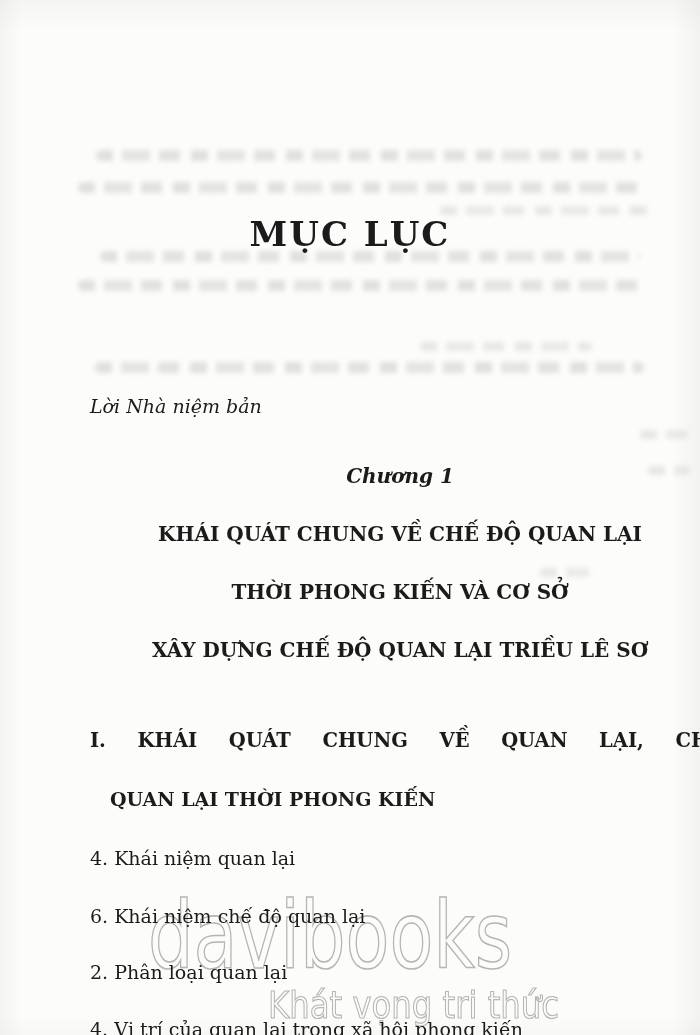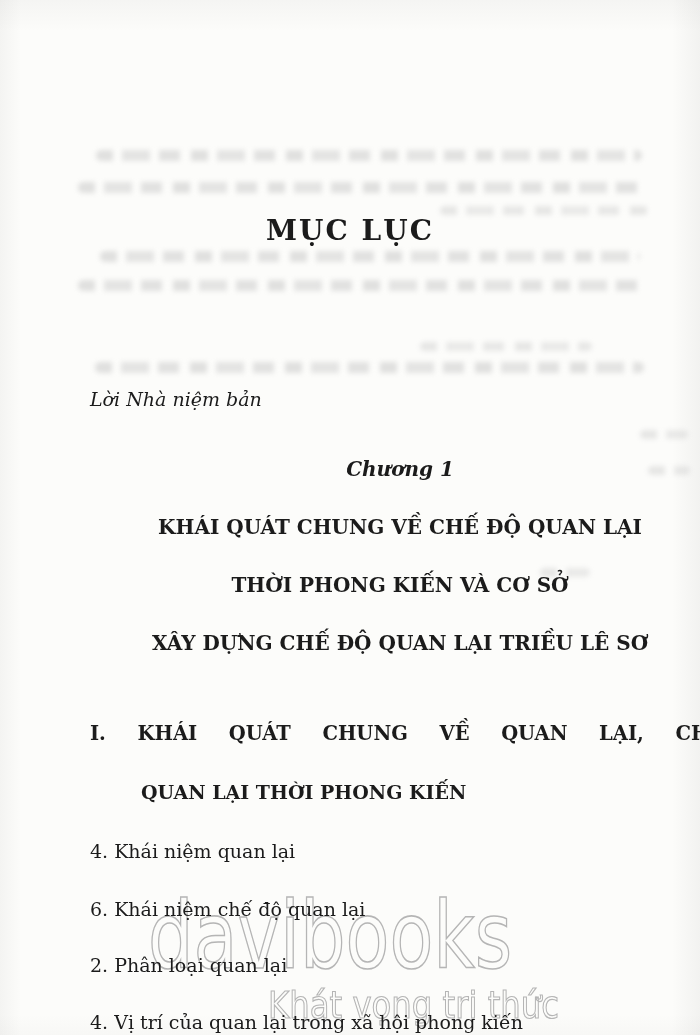--- a/index.html
+++ b/index.html
@@ -15,21 +15,21 @@
   .page::after{
     content:"";position:absolute;inset:0;pointer-events:none;
     background:
       linear-gradient(90deg, rgba(110,110,110,.06), rgba(0,0,0,0) 3%),
       linear-gradient(270deg, rgba(110,110,110,.07), rgba(0,0,0,0) 4%),
       linear-gradient(180deg, rgba(110,110,110,.05), rgba(0,0,0,0) 3%),
       linear-gradient(0deg, rgba(110,110,110,.03), rgba(0,0,0,0) 2%);
   }
   .title{
     position:absolute;top:214px;left:0;right:0;
-    text-align:center;font-size:28px;font-weight:700;letter-spacing:2px;
+    text-align:center;font-size:34px;font-weight:700;letter-spacing:2px;
   }
   .trang{
     position:absolute;top:299px;left:90px;right:68px;
     text-align:right;font-style:italic;font-size:19px;
   }
   .row{
     position:absolute;left:90px;right:68px;
     display:flex;justify-content:space-between;align-items:baseline;
     font-size:19px;line-height:1.25;white-space:nowrap;
   }
@@ -37,21 +37,21 @@
   .bold{font-weight:700;}
   .center{
     position:absolute;left:50px;right:50px;text-align:center;
     font-size:20px;line-height:1.25;
   }
   .just{
     position:absolute;left:90px;right:70px;
     font-size:19.5px;line-height:1.25;
     text-align:justify;text-align-last:justify;
   }
-  .indent{margin-left:51px;}
+  .indent{margin-left:20px;}
   .pgabs{position:absolute;right:68px;font-size:19px;}
   
   .wm-brand{
     position:absolute;top:891px;left:148px;
     font-family:"DejaVu Sans","Liberation Sans",sans-serif;
     font-size:92px;line-height:1;color:transparent;
     -webkit-text-stroke:1.6px #aeaeae;
     transform:scaleX(.78);transform-origin:left top;
     opacity:.9;pointer-events:none;z-index:1;
   }

